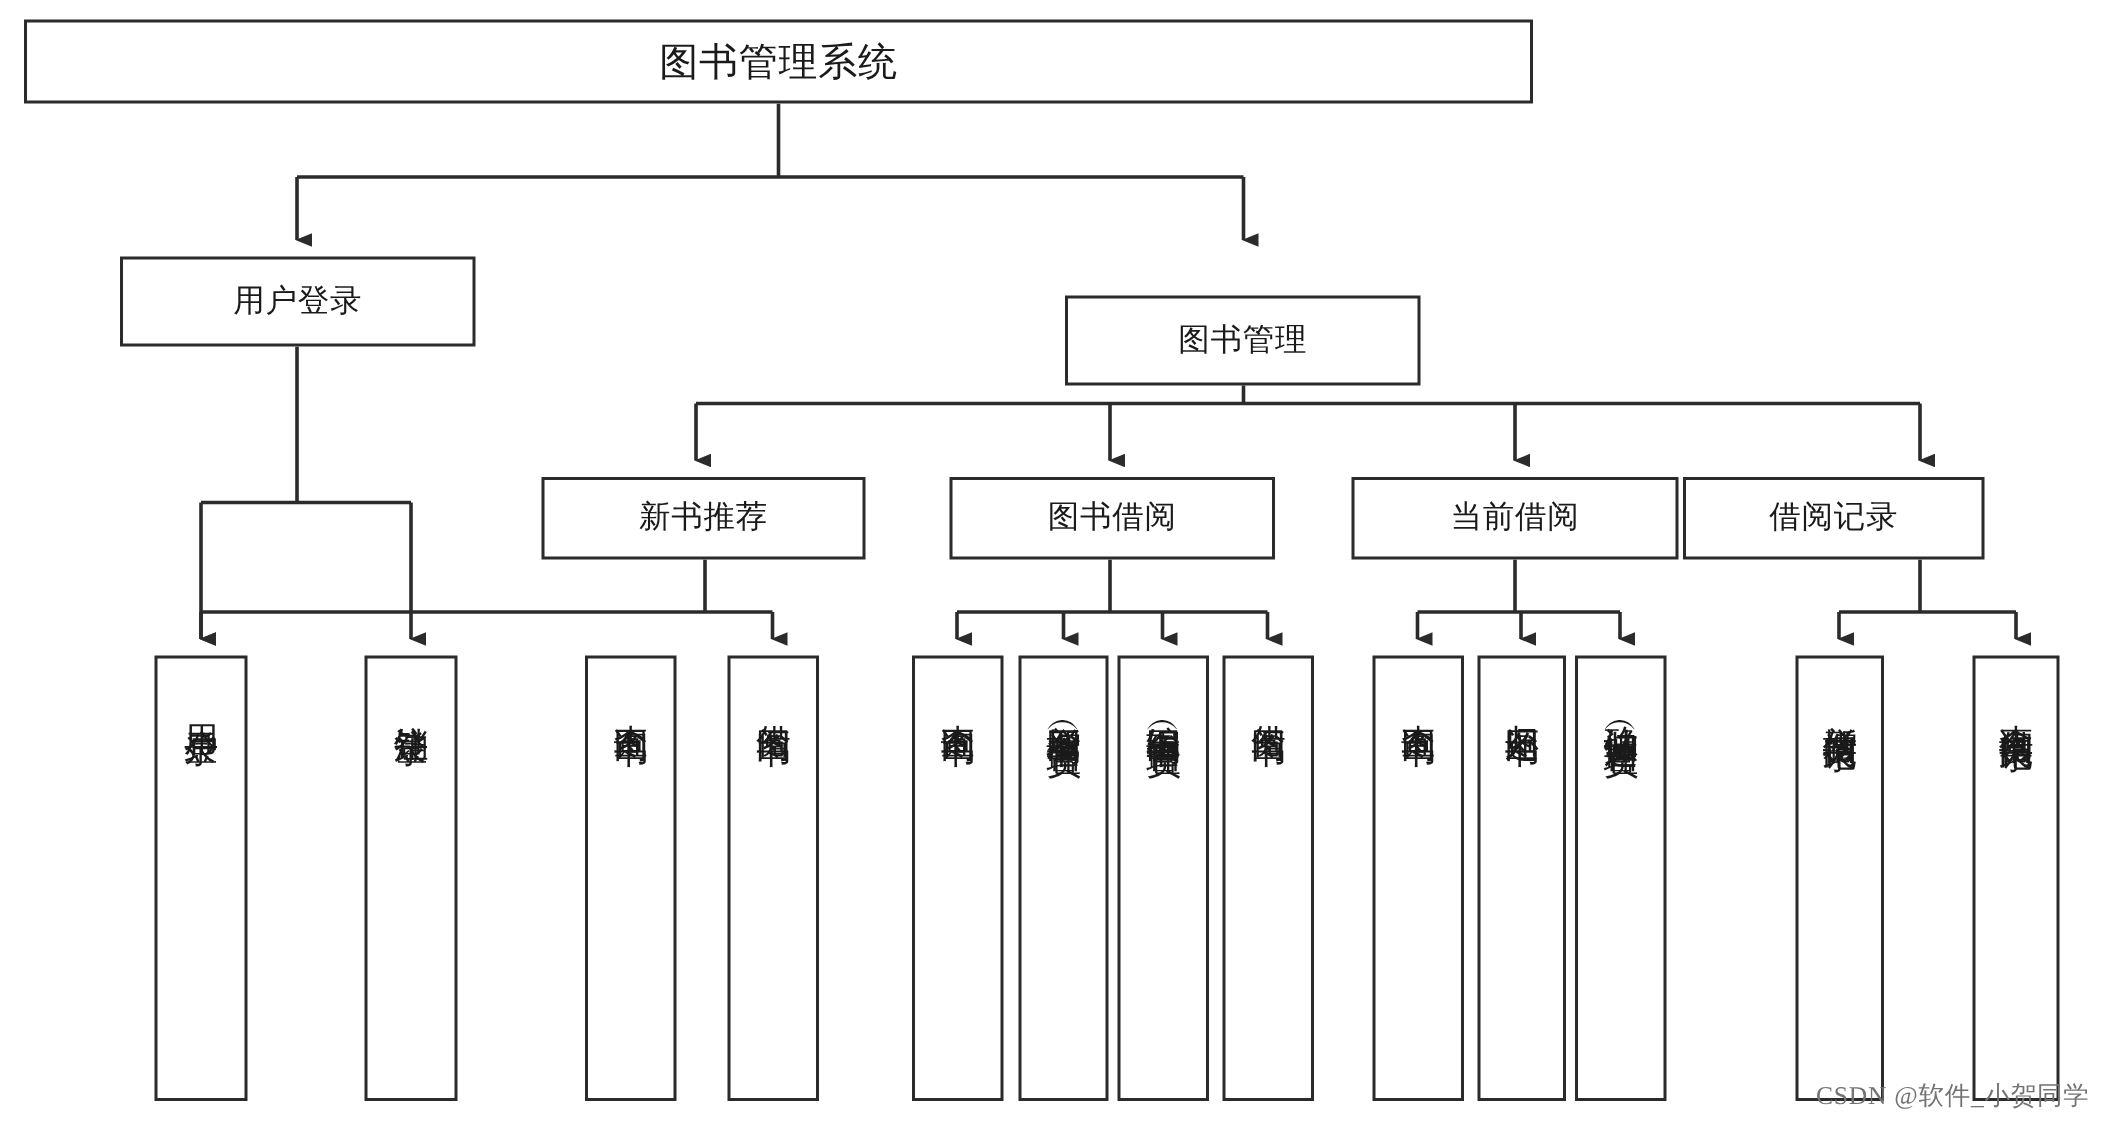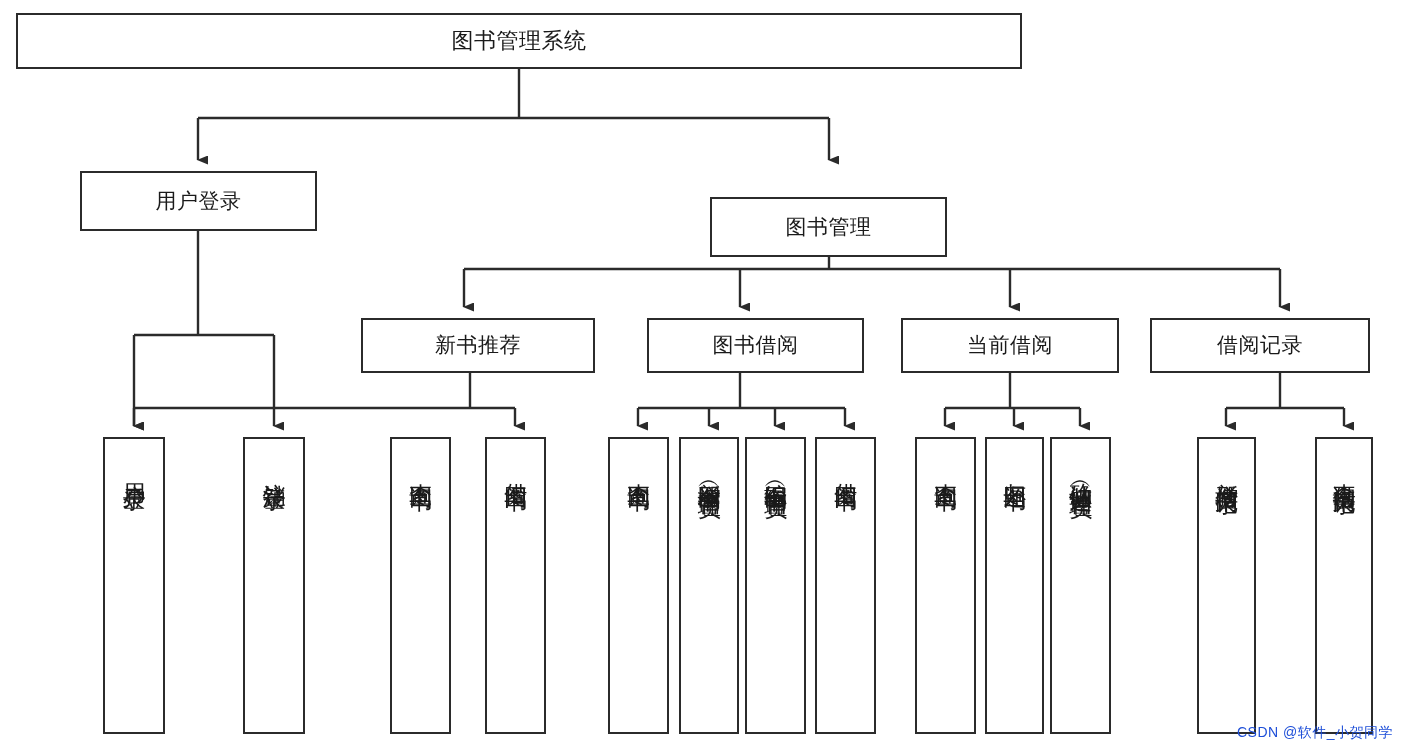--- a/index.html
+++ b/index.html
@@ -38,43 +38,44 @@
   .node .label {
     display: block;
     text-align: center;
     line-height: 1.18;
   }
   .node.horizontal .label {
     font-size: 21px;
     letter-spacing: 0.5px;
   }
   .node.root .label {
-    font-size: 22px;
+    font-size: 26px;
   }
   .node.vertical {
     align-items: flex-start;
     justify-content: center;
     padding-top: 26px;
   }
   .node.vertical .label {
     writing-mode: vertical-rl;
     text-orientation: upright;
     font-size: 23px;
     line-height: 1.02;
     letter-spacing: 2px;
     white-space: nowrap;
   }
   .watermark {
     position: absolute;
     right: 12px;
     bottom: 5px;
-    font-size: 14px;
-    color: #1d4ed8;
+    font-size: 17px;
+    color: #737373;
     letter-spacing: 0.5px;
     white-space: nowrap;
+    font-family: Liberation Serif, serif;
   }
 </style>
 </head>
 <body>
 
 <div id="canvas">
 
   <svg class="edges" viewBox="0 0 1405 747" xmlns="http://www.w3.org/2000/svg">
     <defs>
       <marker id="arrowhead" markerWidth="9" markerHeight="11" refX="4.5" refY="10" orient="auto" markerUnits="userSpaceOnUse">
@@ -121,30 +122,30 @@
   <div id="nodes-layer">
       <div class="node horizontal root" style="left: 16px; top: 13px; width: 1006px; height: 56px;">
         <span class="label">图书管理系统</span>
       </div>
       <div class="node horizontal" style="left: 80px; top: 171px; width: 237px; height: 60px;">
         <span class="label">用户登录</span>
       </div>
       <div class="node horizontal" style="left: 710px; top: 171px; width: 237px; height: 60px; margin-top: 26px;">
         <span class="label">图书管理</span>
       </div>
-      <div class="node horizontal" style="left: 361px; top: 318px; width: 234px; height: 55px;">
+      <div class="node horizontal" style="left: 361px; top: 318px; width: 216px; height: 55px;">
         <span class="label">新书推荐</span>
       </div>
-      <div class="node horizontal" style="left: 647px; top: 318px; width: 217px; height: 55px; justify-content: center;">
+      <div class="node horizontal" style="left: 633px; top: 318px; width: 217px; height: 55px; justify-content: center;">
         <span class="label">图书借阅</span>
       </div>
       <div class="node horizontal" style="left: 901px; top: 318px; width: 218px; height: 55px; justify-content: center;">
         <span class="label">当前借阅</span>
       </div>
-      <div class="node horizontal" style="left: 1150px; top: 318px; width: 220px; height: 55px;">
+      <div class="node horizontal" style="left: 1122px; top: 318px; width: 201px; height: 55px;">
         <span class="label">借阅记录</span>
       </div>
       <div class="node vertical" style="left: 103px; top: 437px; width: 62px; height: 297px;">
         <span class="label">用户登录</span>
       </div>
       <div class="node vertical" style="left: 243px; top: 437px; width: 62px; height: 297px;">
         <span class="label">注销登录</span>
       </div>
       <div class="node vertical" style="left: 390px; top: 437px; width: 61px; height: 297px;">
         <span class="label">查询图书</span>

